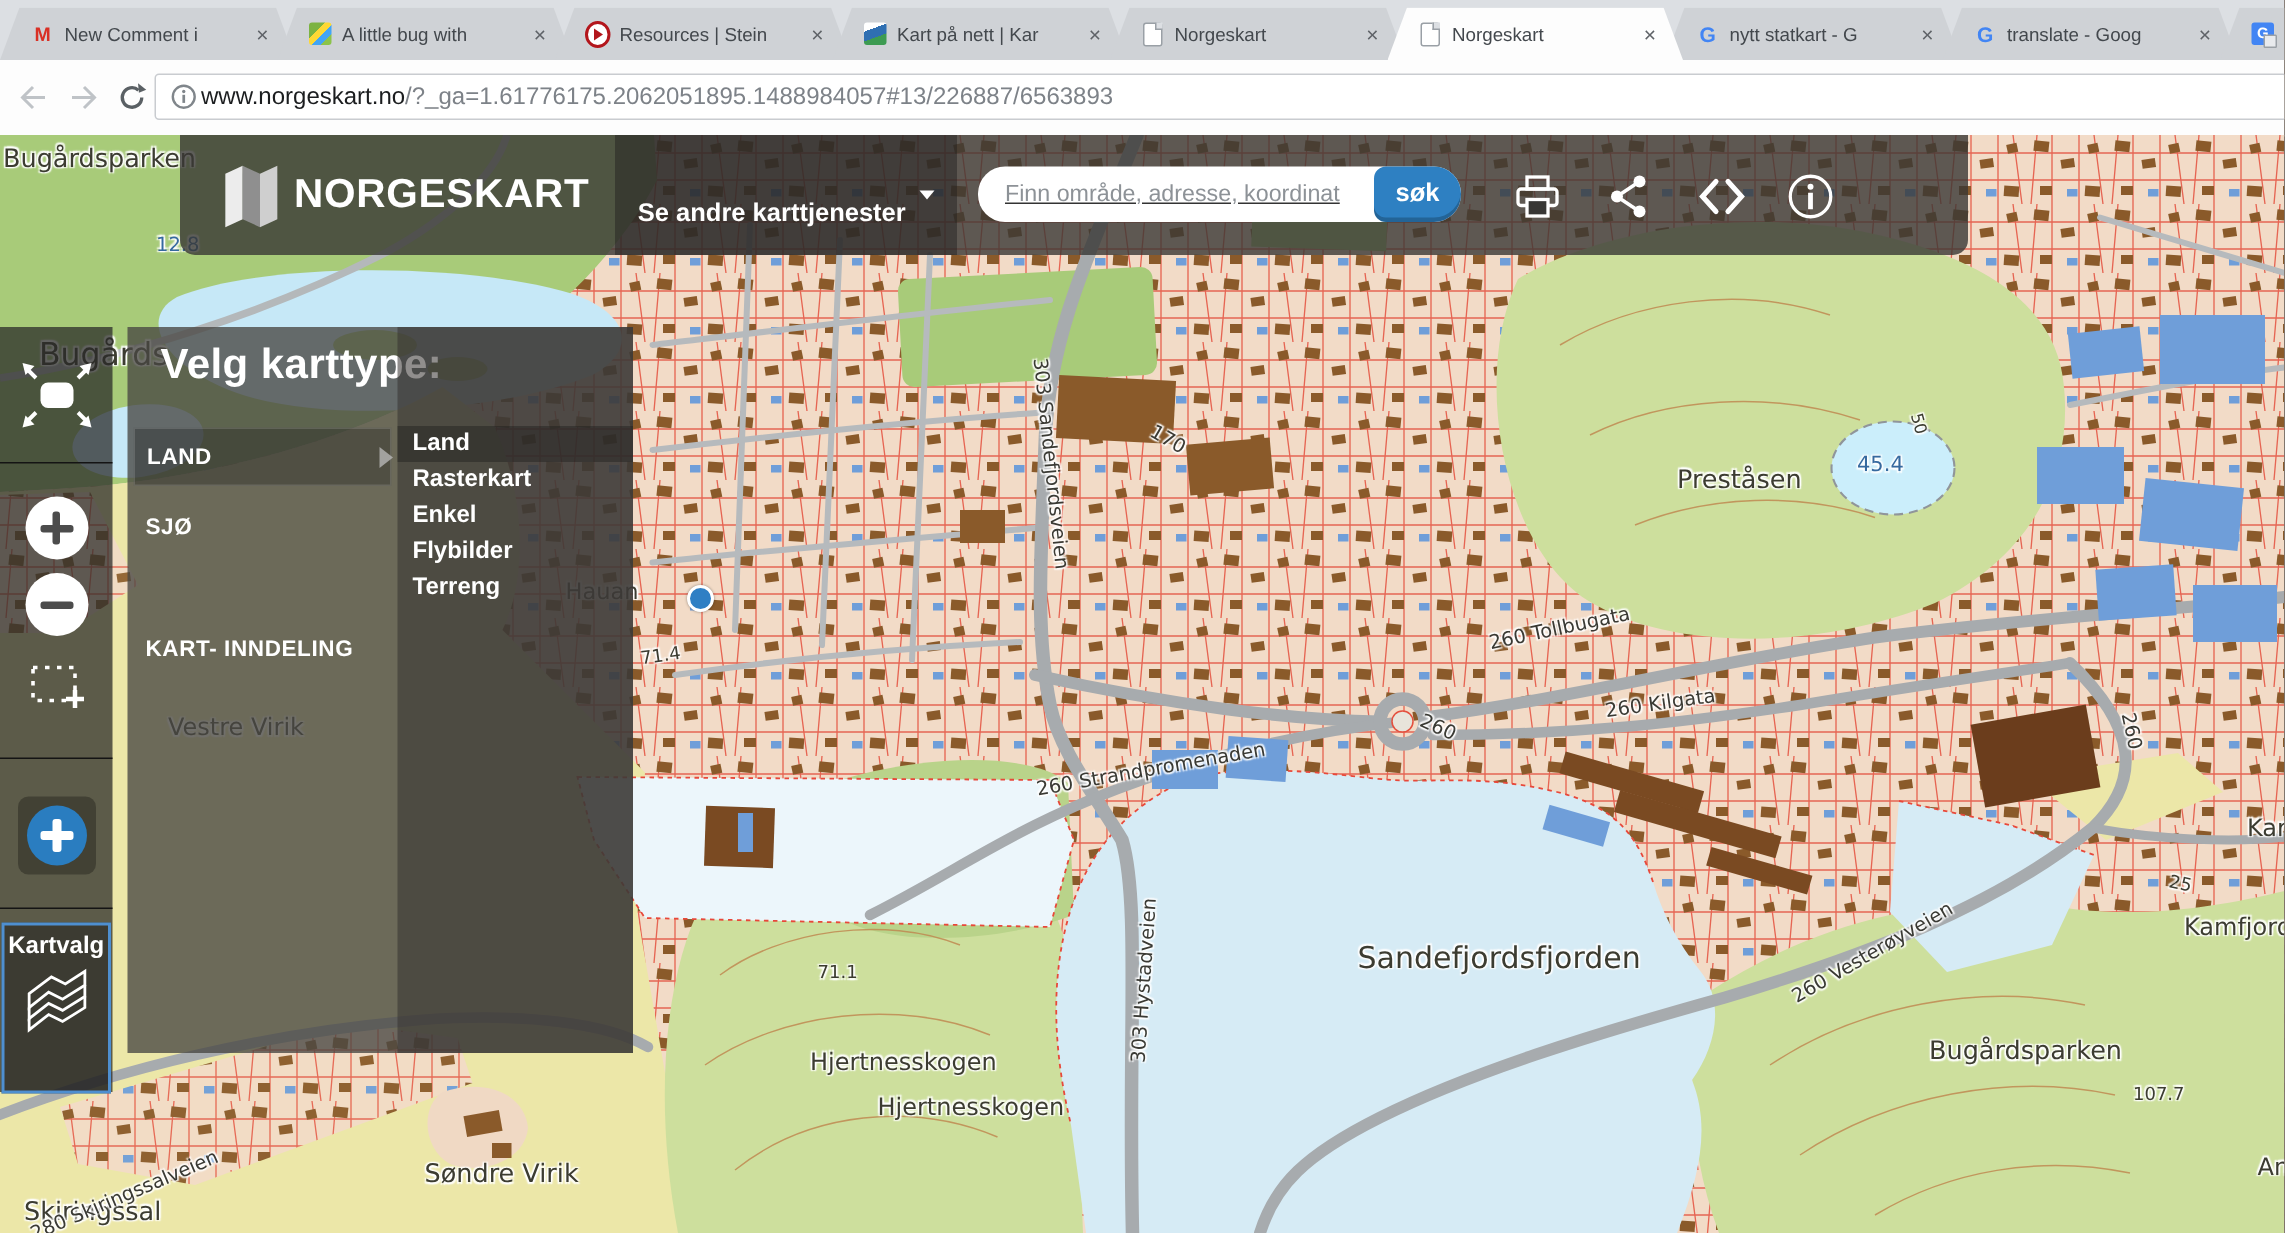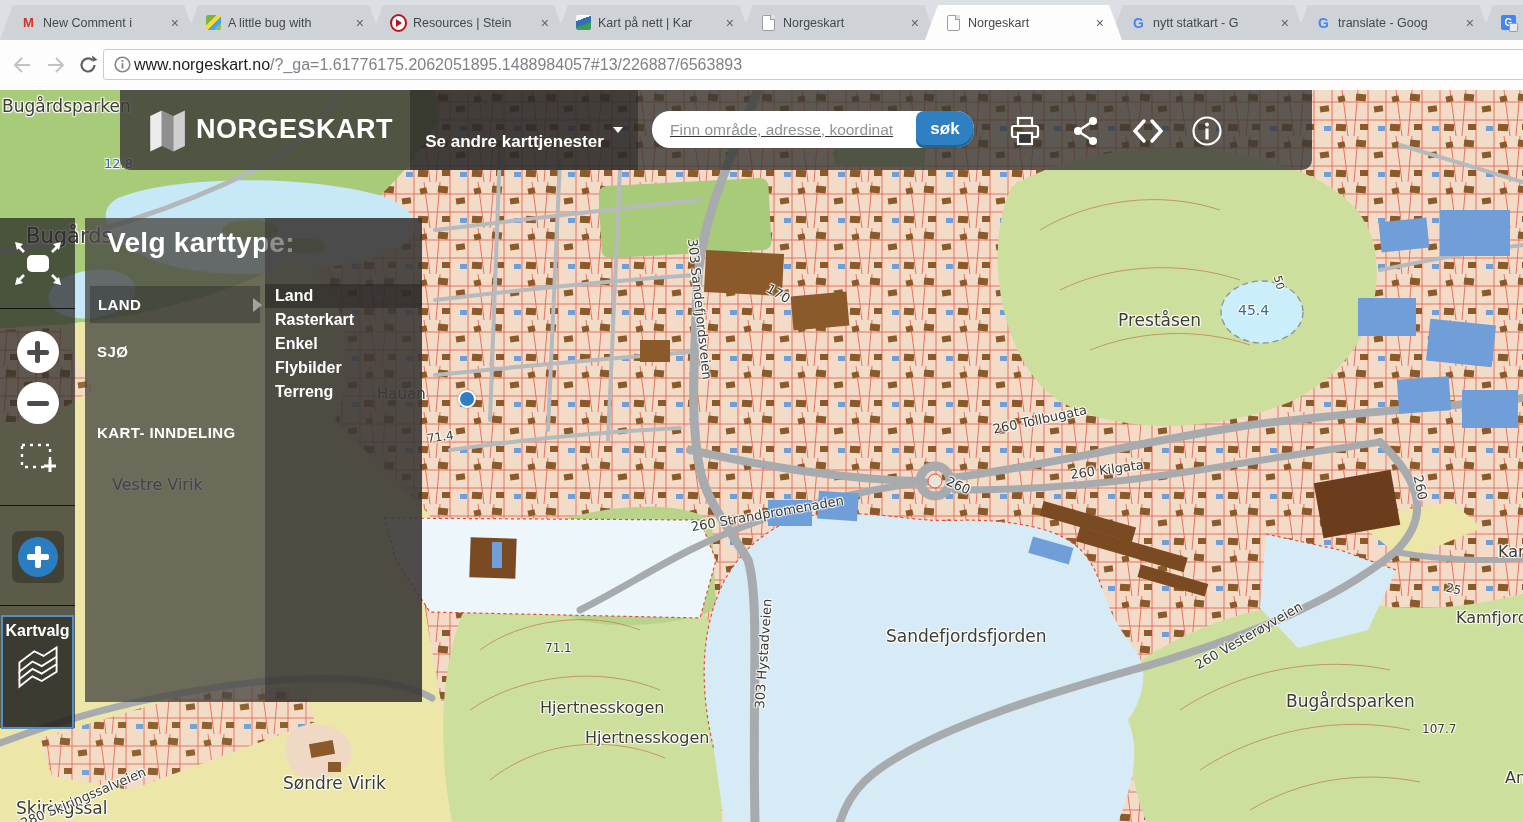--- a/index.html
+++ b/index.html
@@ -295,21 +295,21 @@
     <div class="mlabel" style="left:2px;top:6px;font-size:17px">Bugårdsparken</div>
     <div class="mlabel" style="left:26px;top:134px;font-size:21px">Bugårds</div>
     <div class="mlabel blue" style="left:104px;top:66px;font-size:13px">12.8</div>
     <div class="mlabel" style="left:1118px;top:220px;font-size:17px">Preståsen</div>
     <div class="mlabel blue" style="left:1238px;top:212px;font-size:14px">45.4</div>
     <div class="mlabel" style="left:1272px;top:186px;font-size:11px;transform:rotate(75deg)">50</div>
     <div class="mlabel" style="left:377px;top:295px;font-size:15px">Hauan</div>
     <div class="mlabel" style="left:112px;top:385px;font-size:16px">Vestre Virik</div>
     <div class="mlabel" style="left:427px;top:340px;font-size:12px;transform:rotate(-8deg)">71.4</div>
     <div class="mlabel" style="left:545px;top:551px;font-size:12px">71.1</div>
-    <div class="mlabel" style="left:886px;top:536px;font-size:17px">Sandefjordsfjorden</div>
+    <div class="mlabel" style="left:905px;top:536px;font-size:20px">Sandefjordsfjorden</div>
     <div class="mlabel" style="left:540px;top:608px;font-size:16px">Hjertnesskogen</div>
     <div class="mlabel" style="left:585px;top:638px;font-size:16px">Hjertnesskogen</div>
     <div class="mlabel" style="left:283px;top:683px;font-size:17px">Søndre Virik</div>
     <div class="mlabel" style="left:16px;top:708px;font-size:17px">Skiringssal</div>
     <div class="mlabel" style="left:1286px;top:601px;font-size:17px">Bugårdsparken</div>
     <div class="mlabel" style="left:1422px;top:632px;font-size:12px">107.7</div>
     <div class="mlabel" style="left:1456px;top:518px;font-size:16px">Kamfjord</div>
     <div class="mlabel" style="left:1498px;top:452px;font-size:16px">Kar</div>
     <div class="mlabel" style="left:1505px;top:678px;font-size:16px">An</div>
     <div class="mlabel" style="left:1446px;top:492px;font-size:12px;transform:rotate(12deg)">25</div>

